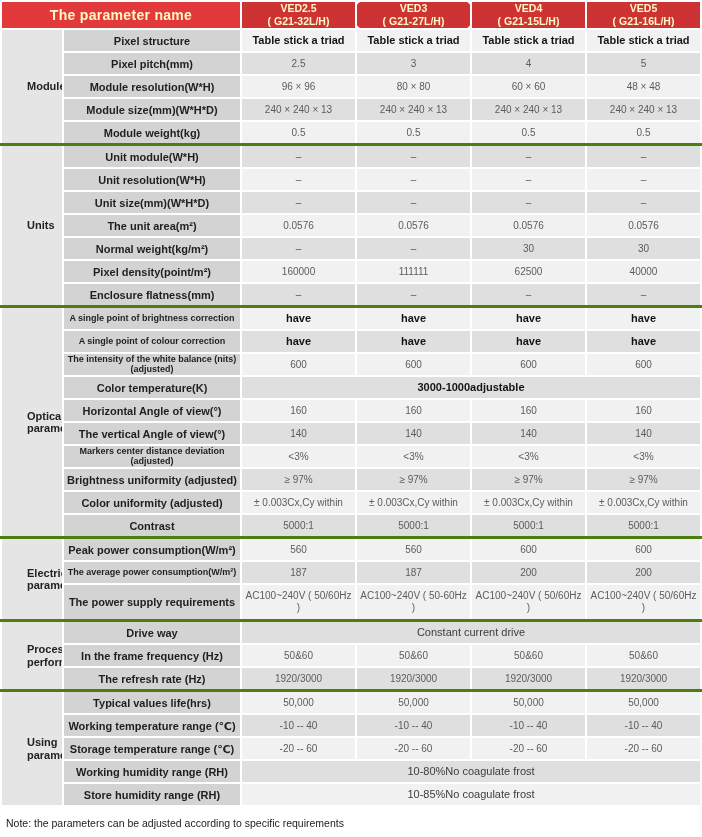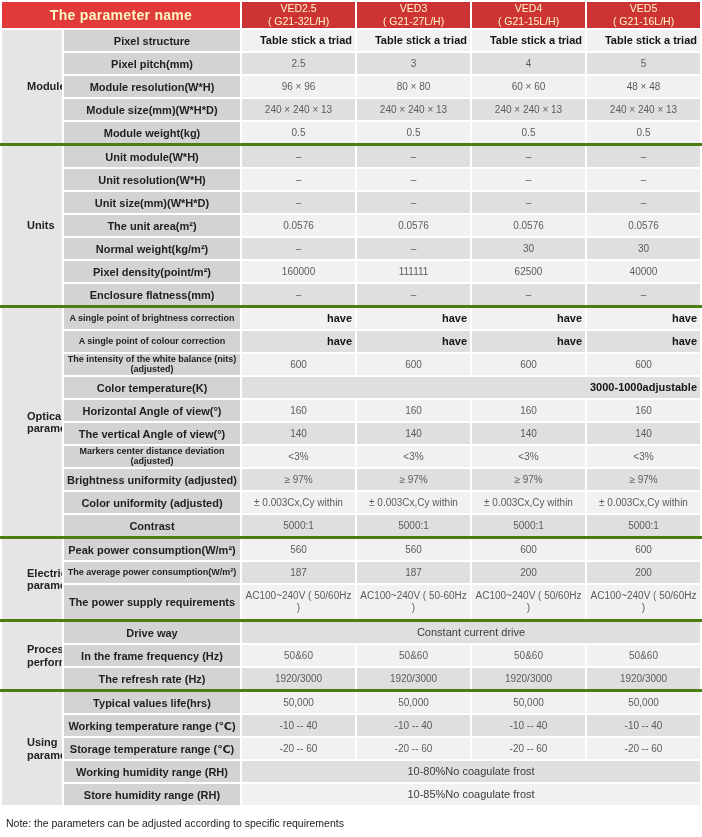--- a/index.html
+++ b/index.html
@@ -4,30 +4,30 @@
 <style>
   html,body{margin:0;padding:0;background:#ffffff;}
   body{width:702px;font-family:"Liberation Sans","DejaVu Sans",sans-serif;}
   table.spec{width:702px;border-collapse:collapse;table-layout:fixed;background:#ffffff;}
   col.c-group{width:62px;}
   col.c-label{width:178px;}
   col.c-val{width:115px;}
   th,td{border:2px solid #ffffff;padding:0 3px;vertical-align:middle;text-align:center;overflow:hidden;}
   thead th{height:26px;color:#fef9c3;font-weight:bold;}
   th.hdr-title{font-size:14px;letter-spacing:.3px;}
-  th.prod{font-size:10.5px;font-weight:normal;line-height:1.25;margin-left:10px;}
+  th.prod{font-size:10.5px;font-weight:bold;line-height:1.25;margin-left:10px;}
   tbody td{height:21px;}
   td.group-cell{background:#e5e5e5;text-align:left;padding-left:25px;font-weight:bold;font-size:11px;color:#222;line-height:1.15;}
   td.param-cell{background:#d3d3d3;font-weight:bold;font-size:11px;color:#1f1f1f;line-height:1.1;}
   tr.small-label td.param-cell{font-size:9px;text-align:center;}
   td.val{font-size:10px;color:#5c5c5c;line-height:1.2;}
   tbody tr:nth-child(odd) td.val{background:#f1f1f1;}
   tbody tr:nth-child(even) td.val{background:#dfdfdf;}
   tr.tone-white td.val{background:#fbfbfb;}
-  tr.bold-val td.val{font-weight:bold;color:#141414;font-size:11px;text-align:right;}
+  tr.bold-val td.val{font-weight:bold;color:#141414;font-size:11px;}
   tr.tall td{height:34px;}
   tr.group-start td{border-top:3px solid #4d7c0f;}
   td.merged{font-size:11px;color:#3d3d3d;}
   tr.bold-val td.merged{font-weight:bold;color:#141414;}
   .note{margin:10px 0 0 6px;font-size:10.5px;font-weight:normal;color:#222;}
 </style>
 </head>
 <body>
 
 <table class="spec">
@@ -39,21 +39,21 @@
       <col class="c-val">
       <col class="c-val">
   </colgroup>
   <thead>
     <tr id="head-row">
         <th colspan="2" class="hdr-title" style="background: rgb(226, 58, 59);">The parameter name</th>
         <th class="prod" style="background: rgb(205, 51, 53);">
           <div>VED2.5</div>
           <div>( G21-32L/H)</div>
         </th>
-        <th class="prod" style="background: rgb(205, 51, 53);">
+        <th class="prod" style="background: rgb(205, 51, 53); border-radius: 8px;">
           <div>VED3</div>
           <div>( G21-27L/H)</div>
         </th>
         <th class="prod" style="background: rgb(205, 51, 53);">
           <div>VED4</div>
           <div>( G21-15L/H)</div>
         </th>
         <th class="prod" style="background: rgb(205, 51, 53);">
           <div>VED5</div>
           <div>( G21-16L/H)</div>

